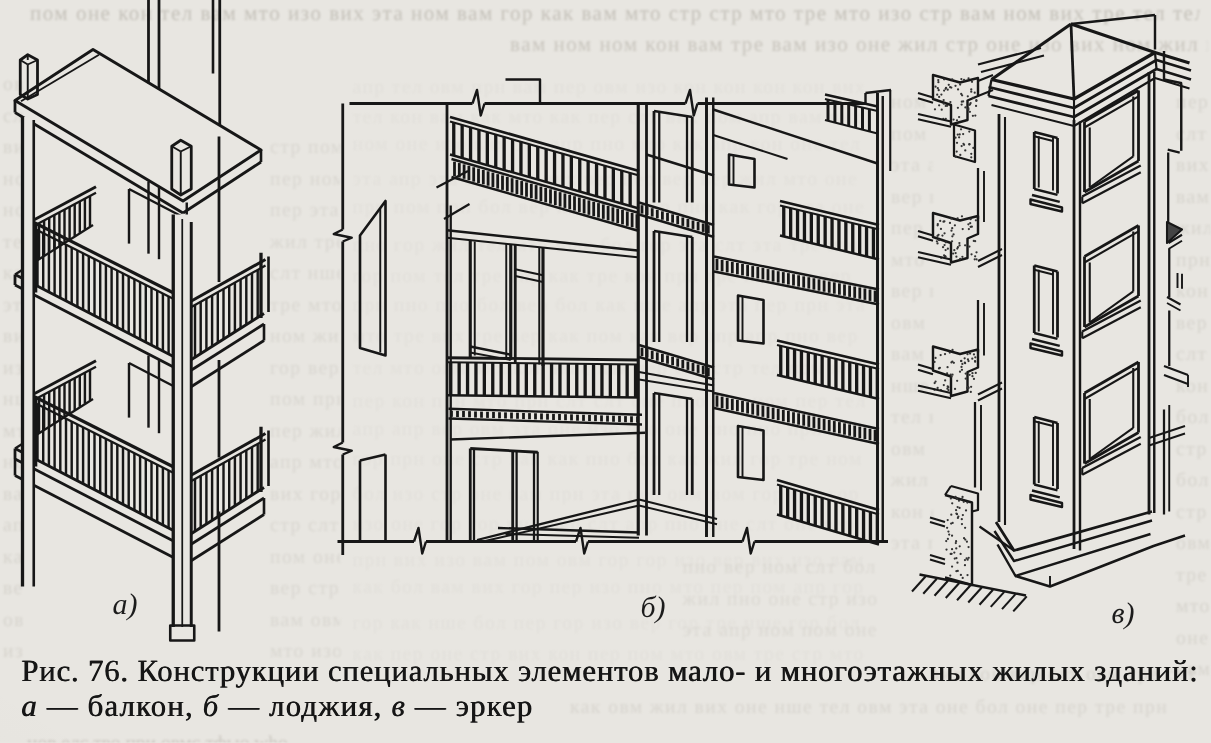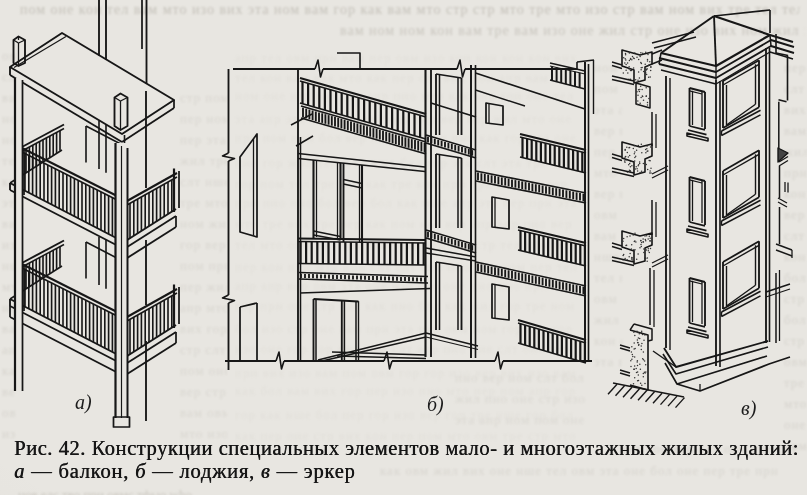--- a/index.html
+++ b/index.html
@@ -1283,14 +1283,14 @@
 <line x1="779.5" y1="270.0" x2="779.5" y2="341.0" stroke="#171717" stroke-width="1.28" stroke-linecap="butt"></line>
 
 <line x1="766.0" y1="292.0" x2="790.0" y2="284.0" stroke="#171717" stroke-width="1.39" stroke-linecap="butt"></line>
 <line x1="766.0" y1="297.0" x2="790.0" y2="289.0" stroke="#171717" stroke-width="1.28" stroke-linecap="butt"></line>
 </g>
 
 <text x="741" y="415" font-size="20" font-style="italic" font-family="Liberation Serif, serif" fill="#1c1c1c">в)</text>
 </g>
 </svg>
 
-<div class="cap" id="cap1" style="left:14px;top:437px;letter-spacing:0.55px;">Рис. 42. Конструкции специальных элементов мало- и многоэтажных жилых зданий:</div>
+<div class="cap" id="cap1" style="left:14px;top:437px;letter-spacing:0.55px;">Рис. 76. Конструкции специальных элементов мало- и многоэтажных жилых зданий:</div>
 
 <div class="cap" id="cap2" style="left:14px;top:460px;letter-spacing:0.8px;"><i>а</i> — балкон, <i>б</i> — лоджия, <i>в</i> — эркер</div>
 </body></html>

